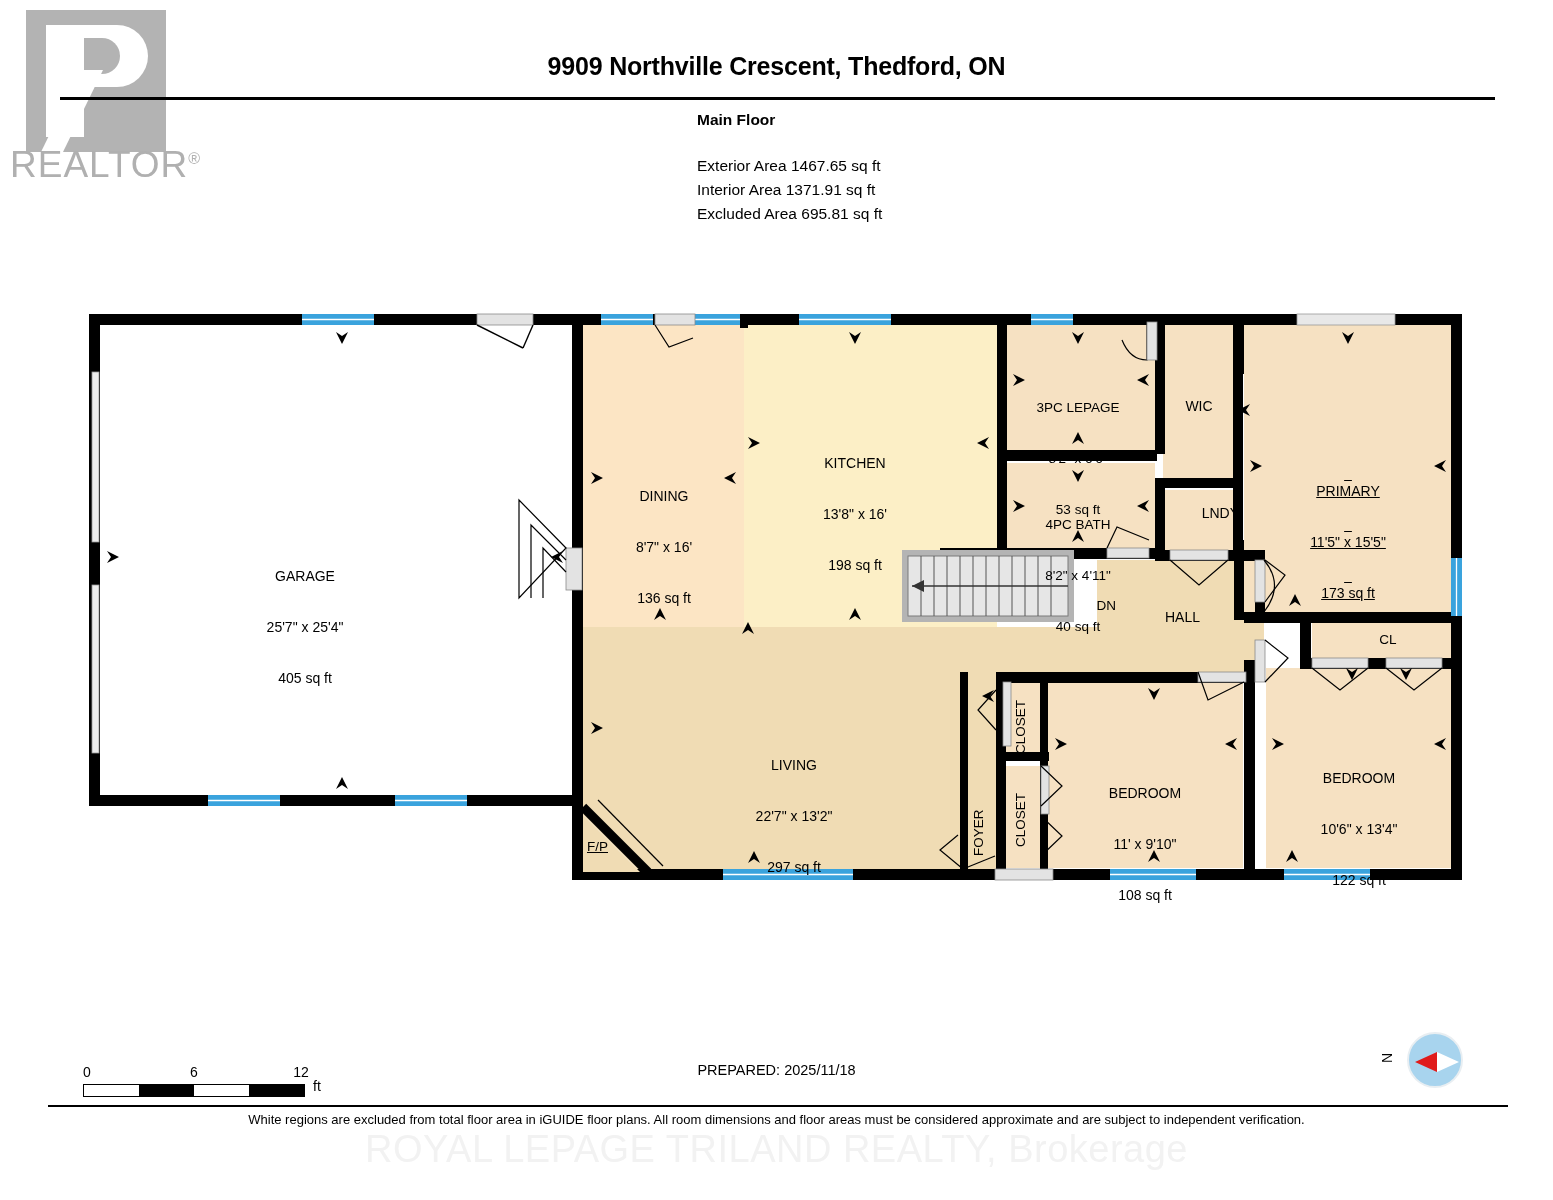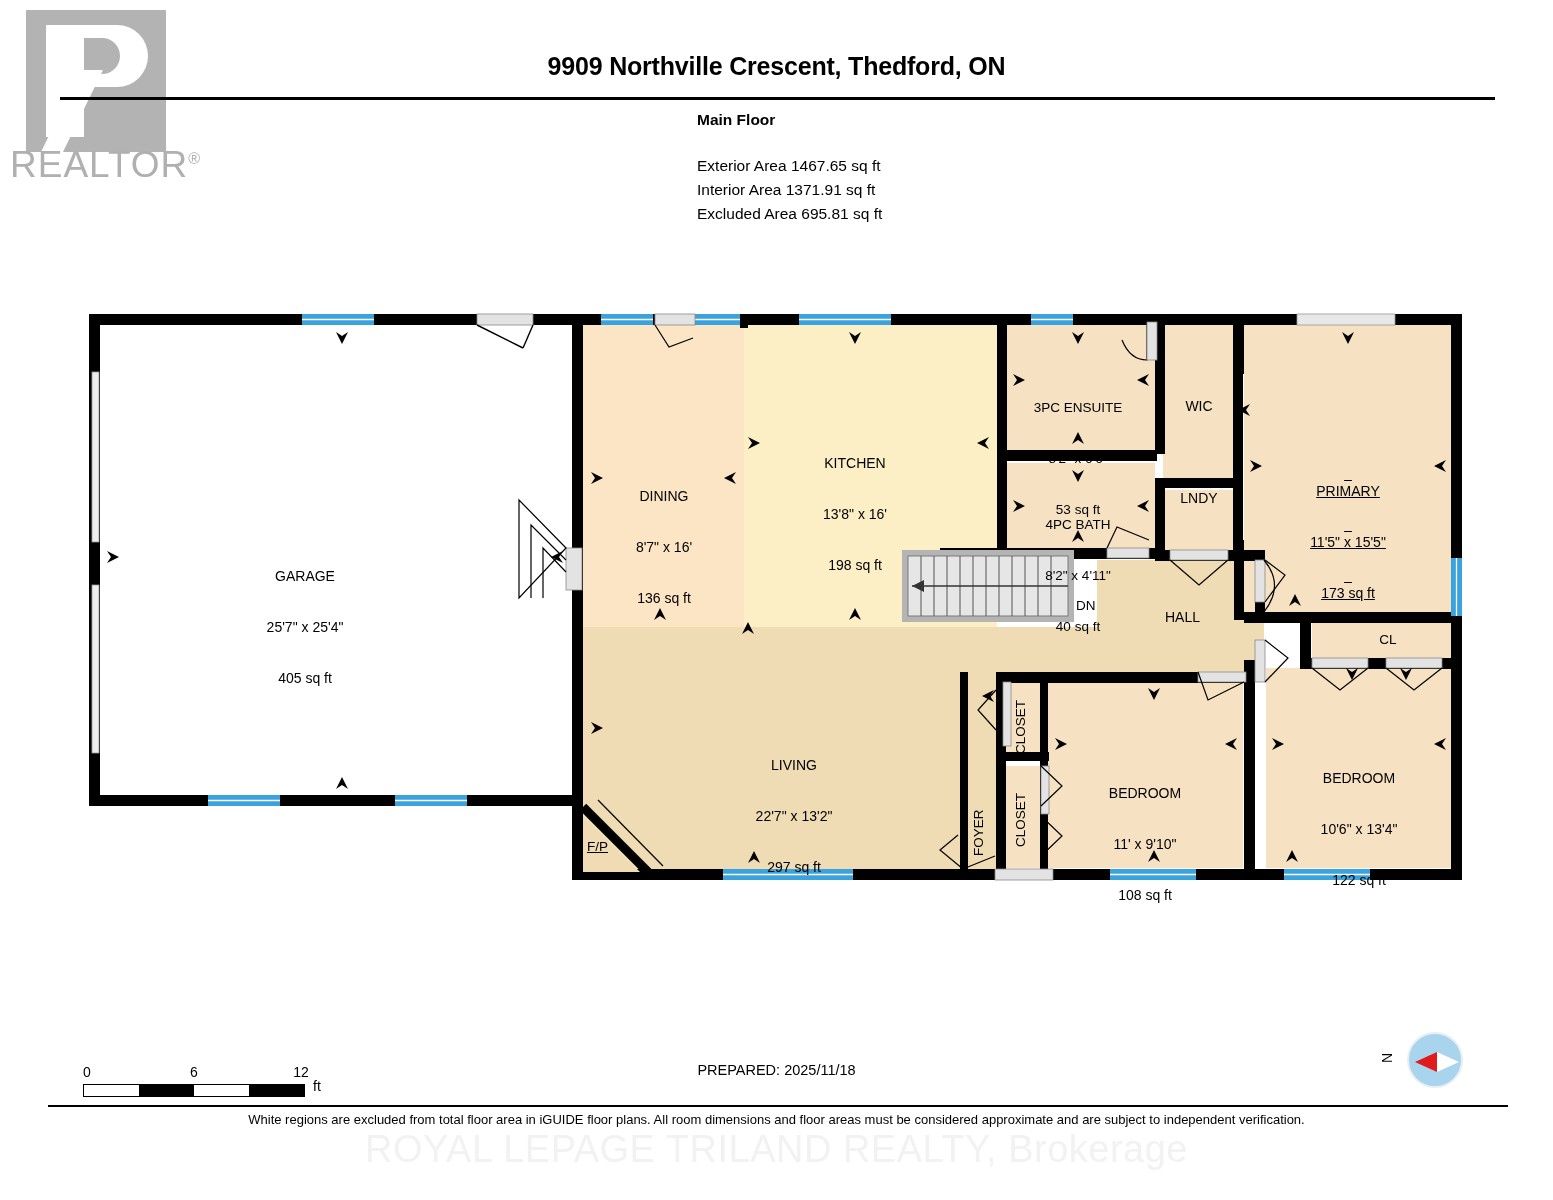--- a/index.html
+++ b/index.html
@@ -479,21 +479,21 @@
   <div>198 sq ft</div>
 </div>
 
 <div class="rlabel" style="left:704px; top:723px; width:180px;">
   <div>LIVING</div>
   <div>22'7" x 13'2"</div>
   <div>297 sq ft</div>
 </div>
 
 <div class="rlabel sm" style="left:988px; top:365px; width:180px;">
-  <div>3PC ENSUITE</div>
+  <div>3PC LEPAGE</div>
   <div>8'2" x 6'6"</div>
   <div>53 sq ft</div>
 </div>
 
 <div class="rlabel sm" style="left:988px; top:482px; width:180px;">
   <div>4PC BATH</div>
   <div>8'2" x 4'11"</div>
   <div>40 sq ft</div>
 </div>
 
@@ -510,35 +510,35 @@
 </div>
 
 <div class="rlabel" style="left:1269px; top:736px; width:180px;">
   <div>BEDROOM</div>
   <div>10'6" x 13'4"</div>
   <div>122 sq ft</div>
 </div>
 
 <div class="rlabel" style="left:1159px; top:398px; width:80px;">WIC</div>
 
-<div class="rlabel" style="left:1159px; top:490px; width:80px;">LNDY</div>
+<div class="rlabel" style="left:1159px; top:505px; width:80px;text-align:right;">LNDY</div>
 
 <div class="rlabel" style="left:1120px; top:609px; width:80px;text-align:right;">HALL</div>
 
 <div class="rlabel sm" style="left:1348px; top:631px; width:80px;">CL</div>
 
 <div class="rlabel sm vert" style="left:1012px; top:697px; height:60px;">CLOSET</div>
 
 <div class="rlabel sm vert" style="left:1012px; top:790px; height:60px;">CLOSET</div>
 
 <div class="rlabel sm vert" style="left:970px; top:805px; height:55px;">FOYER</div>
 
 <div class="rlabel sm" style="left:568px; top:838px; width:40px; text-align:right;text-decoration:underline;">F/P</div>
 
-<div class="rlabel sm" style="left:1076px; top:597px; width:40px; text-align:left;">DN</div>
+<div class="rlabel sm" style="left:1076px; top:597px; width:40px; text-align:right;">DN</div>
 
 <div id="scalebar">
   <div id="scale-nums">
     <span style="left:4px;">0</span>
     <span style="left:111px;">6</span>
     <span style="left:218px;">12</span>
   </div>
   <div id="scale-track">
     <i></i>
     <i class="on"></i>

